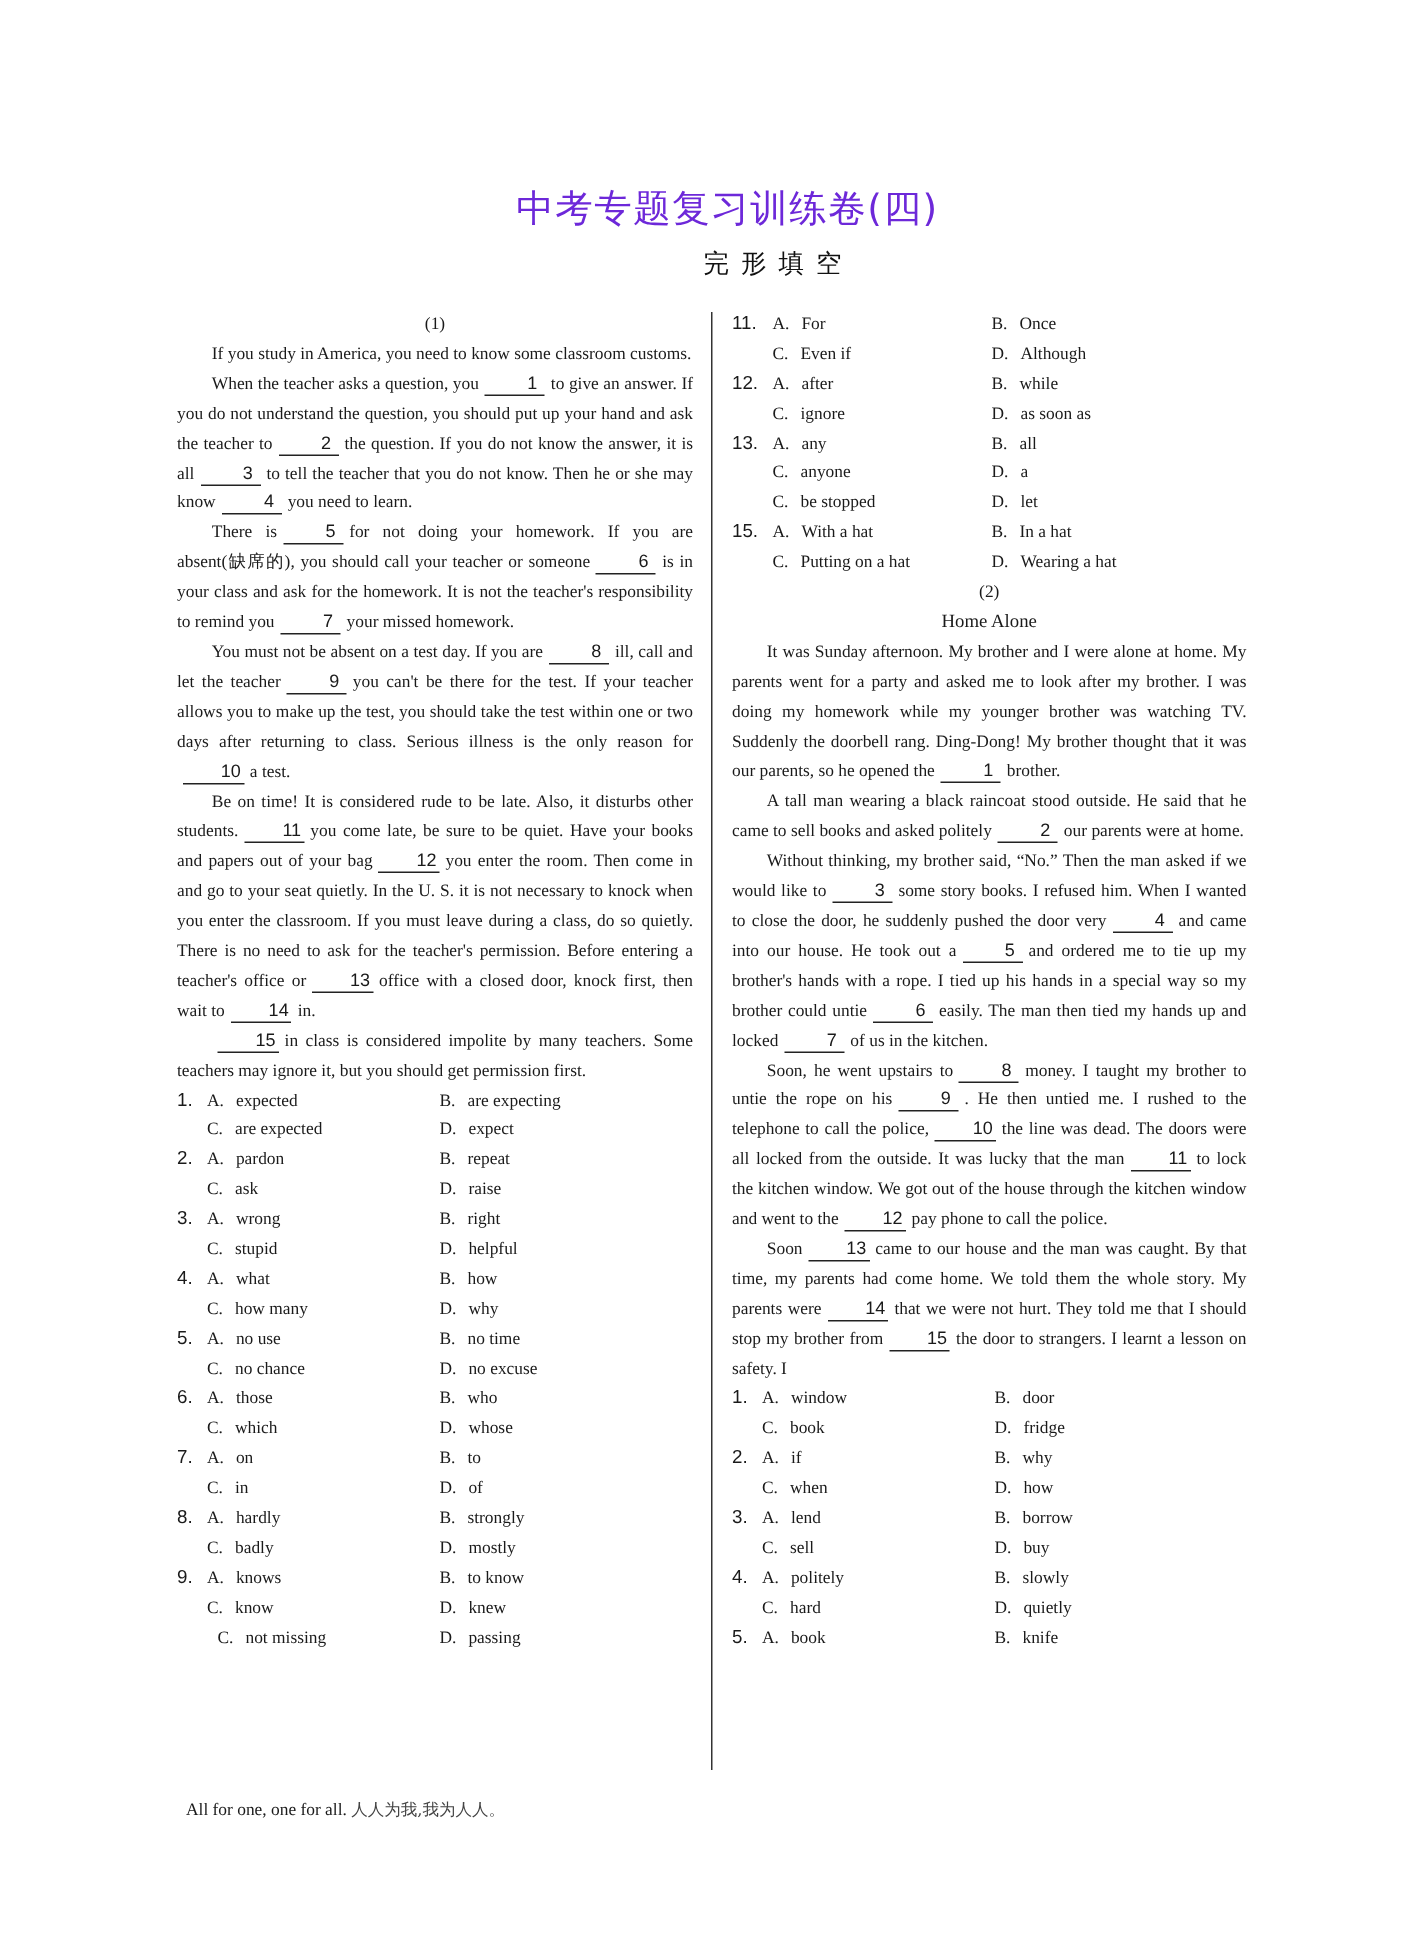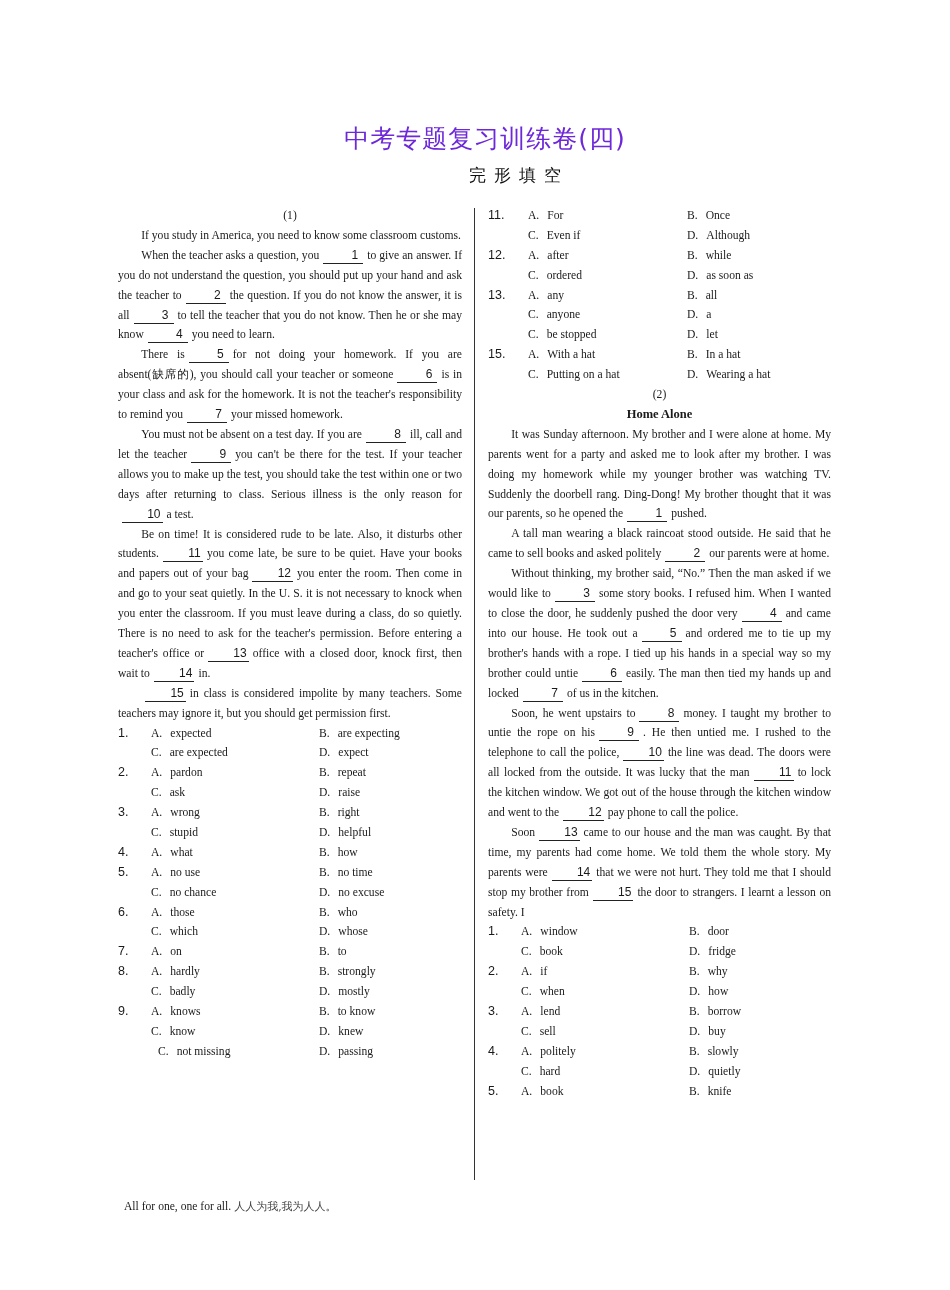--- a/index.html
+++ b/index.html
@@ -9,26 +9,26 @@
            font-family: "DejaVu Sans", sans-serif; font-size: 25px; letter-spacing: 1px; color: #6d28d9; margin-left: 10px; }
   .subtitle { position: absolute; left: 0; width: 950px; top: 164px; text-align: center;
            font-family: Liberation Mono, monospace; font-size: 17px; letter-spacing: 8px; color: #111; margin-left: 44px; }
 
   .col { position: absolute; top: 206px; font-family: "Liberation Serif", serif; font-size: 11.6px; line-height: 19.9px; color: #1a1a1a; }
   .col-left { left: 118px; width: 344px; }
   .col-right { left: 488px; width: 343px; }
   .divider { position: absolute; left: 474px; top: 208px; width: 1px; height: 972px; background: #333; }
 
   .center { text-align: center; }
-  .bold { font-weight: bold; font-size: 12.5px; }
+  .bold { font-weight: normal; font-size: 12.5px; }
   p.par { margin: 0; text-indent: 2em; text-align: justify; }
   .blank { display: inline-block; min-width: 36px; border-bottom: 1px solid #222; text-align: center;
            font-family: "Liberation Sans", sans-serif; font-size: 12px; line-height: 15px; margin: 0 4px; padding: 0 2px; }
 
-  .q { display: flex; height: 19.9px; gap: 13px; }
+  .q { display: flex; height: 19.9px; }
   .q .num { font-family: "Liberation Sans", sans-serif; font-size: 12.5px; width: 20px; }
   .q .num.wide { width: 27px; }
   .q .a { width: 155px; }
   .q .b { flex: 1; }
   .q .pad { width: 20px; }
   .q .pad.wide { width: 27px; }
   .q .lbl { margin-right: 8px; }
 
   .footer { position: absolute; left: 124px; top: 1199px; font-family: "Liberation Serif", serif; font-size: 11.6px; color: #1a1a1a; }
   .footer .cn { color: #444; font-family: "DejaVu Serif", serif; font-size: 11px; }
@@ -102,20 +102,25 @@
           <span class="a"><span class="lbl">C.</span><span>stupid</span></span>
           <span class="b"><span class="lbl">D.</span><span>helpful</span></span>
         </div>
     </div>
     <div>
       <div class="q">
           <span class="num">4.</span>
           <span class="a"><span class="lbl">A.</span><span>what</span></span>
           <span class="b"><span class="lbl">B.</span><span>how</span></span>
         </div>
+      <div class="q">
+          <span class="pad"></span>
+          <span class="a"><span class="lbl">C.</span><span>how many</span></span>
+          <span class="b"><span class="lbl">D.</span><span>why</span></span>
+        </div>
     </div>
     <div>
       <div class="q">
           <span class="num">5.</span>
           <span class="a"><span class="lbl">A.</span><span>no use</span></span>
           <span class="b"><span class="lbl">B.</span><span>no time</span></span>
         </div>
       <div class="q">
           <span class="pad"></span>
           <span class="a"><span class="lbl">C.</span><span>no chance</span></span>
@@ -133,20 +138,25 @@
           <span class="a"><span class="lbl">C.</span><span>which</span></span>
           <span class="b"><span class="lbl">D.</span><span>whose</span></span>
         </div>
     </div>
     <div>
       <div class="q">
           <span class="num">7.</span>
           <span class="a"><span class="lbl">A.</span><span>on</span></span>
           <span class="b"><span class="lbl">B.</span><span>to</span></span>
         </div>
+      <div class="q">
+          <span class="pad"></span>
+          <span class="a"><span class="lbl">C.</span><span>in</span></span>
+          <span class="b"><span class="lbl">D.</span><span>of</span></span>
+        </div>
     </div>
     <div>
       <div class="q">
           <span class="num">8.</span>
           <span class="a"><span class="lbl">A.</span><span>hardly</span></span>
           <span class="b"><span class="lbl">B.</span><span>strongly</span></span>
         </div>
       <div class="q">
           <span class="pad"></span>
           <span class="a"><span class="lbl">C.</span><span>badly</span></span>
@@ -190,21 +200,21 @@
         </div>
     </div>
     <div>
       <div class="q">
           <span class="num wide">12.</span>
           <span class="a" style="width:146px"><span class="lbl">A.</span><span>after</span></span>
           <span class="b"><span class="lbl">B.</span><span>while</span></span>
         </div>
       <div class="q">
           <span class="pad wide"></span>
-          <span class="a" style="width:146px"><span class="lbl">C.</span><span>ordered</span></span>
+          <span class="a" style="width:146px"><span class="lbl">C.</span><span>ignore</span></span>
           <span class="b"><span class="lbl">D.</span><span>as soon as</span></span>
         </div>
     </div>
     <div>
       <div class="q">
           <span class="num wide">13.</span>
           <span class="a" style="width:146px"><span class="lbl">A.</span><span>any</span></span>
           <span class="b"><span class="lbl">B.</span><span>all</span></span>
         </div>
       <div class="q">
@@ -231,21 +241,21 @@
           <span class="a" style="width:146px"><span class="lbl">C.</span><span>Putting on a hat</span></span>
           <span class="b"><span class="lbl">D.</span><span>Wearing a hat</span></span>
         </div>
     </div>
   </div>
 
   <div class="center">(2)</div>
   <div class="center bold">Home Alone</div>
 
   <p class="par">
-    <span>It was Sunday afternoon. My brother and I were alone at home. My parents went for a party and asked me to look after my brother. I was doing my homework while my younger brother was watching TV. Suddenly the doorbell rang. Ding-Dong! My brother thought that it was our parents, so he opened the</span><span class="blank">1</span><span>pushed.</span>
+    <span>It was Sunday afternoon. My brother and I were alone at home. My parents went for a party and asked me to look after my brother. I was doing my homework while my younger brother was watching TV. Suddenly the doorbell rang. Ding-Dong! My brother thought that it was our parents, so he opened the</span><span class="blank">1</span><span>brother.</span>
   </p>
   <p class="par">
     <span>A tall man wearing a black raincoat stood outside. He said that he came to sell books and asked politely</span><span class="blank">2</span><span>our parents were at home.</span>
   </p>
   <p class="par">
     <span>Without thinking, my brother said, “No.” Then the man asked if we would like to</span><span class="blank">3</span><span>some story books. I refused him. When I wanted to close the door, he suddenly pushed the door very</span><span class="blank">4</span><span>and came into our house. He took out a</span><span class="blank">5</span><span>and ordered me to tie up my brother's hands with a rope. I tied up his hands in a special way so my brother could untie</span><span class="blank">6</span><span>easily. The man then tied my hands up and locked</span><span class="blank">7</span><span>of us in the kitchen.</span>
   </p>
   <p class="par">
     <span>Soon, he went upstairs to</span><span class="blank">8</span><span>money. I taught my brother to untie the rope on his</span><span class="blank">9</span><span>. He then untied me. I rushed to the telephone to call the police,</span><span class="blank">10</span><span>the line was dead. The doors were all locked from the outside. It was lucky that the man</span><span class="blank">11</span><span>to lock the kitchen window. We got out of the house through the kitchen window and went to the</span><span class="blank">12</span><span>pay phone to call the police.</span>
   </p>

